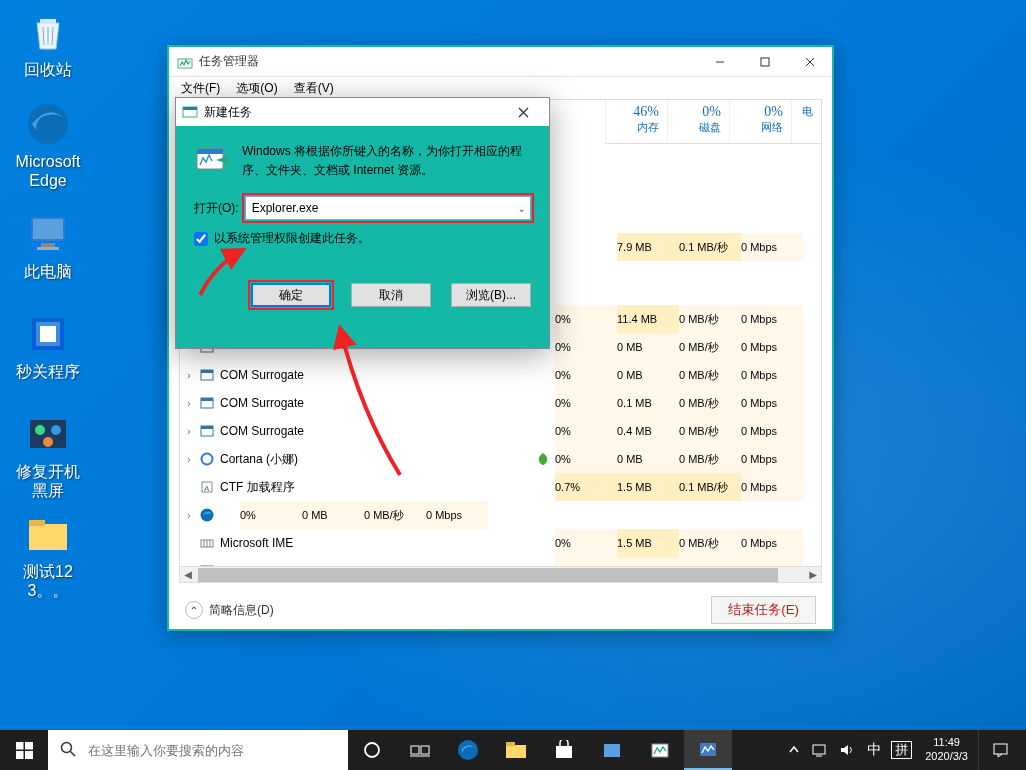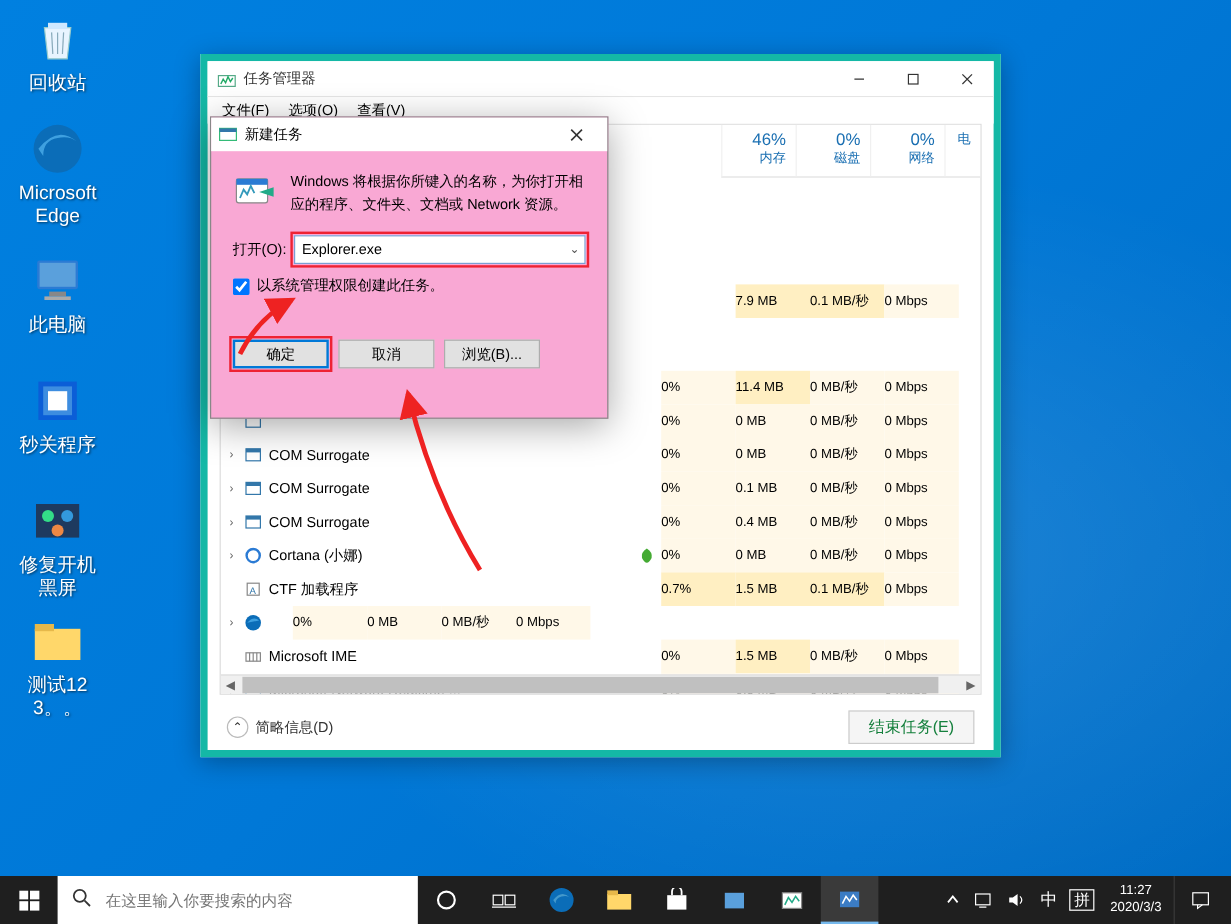--- a/index.html
+++ b/index.html
@@ -6,72 +6,72 @@
 body { font-family:"Microsoft YaHei","Segoe UI",sans-serif; font-size:12px; width:1026px; height:770px; overflow:hidden; background:#0078d7; position:relative; color:#000; }
 .desktop { position:absolute; inset:0; background:linear-gradient(135deg,#0080e0 0%,#0078d7 50%,#006cc4 100%); }
 .desktop::after{content:'';position:absolute;inset:0;background:radial-gradient(ellipse at 70% 60%,rgba(255,255,255,0.12),transparent 50%);}
 
 
 .di { position:absolute; left:10px; width:76px; text-align:center; color:#fff; cursor:default; }
 .di .ic { width:48px; height:48px; margin:0 auto 4px; display:flex; align-items:center; justify-content:center; font-size:38px; }
 .di .lbl { font-size:16px; text-shadow:1px 1px 2px rgba(0,0,0,0.6); line-height:1.2; word-break:break-all; }
 
 
-.tmwin { position:absolute; left:167px; top:45px; width:667px; height:586px; background:#fff; border:6px solid #14b8a6; box-shadow:0 4px 20px rgba(0,0,0,0.3); display:flex; flex-direction:column; }
+.tmwin { position:absolute; left:167px; top:45px; width:667px; height:586px; background:#fff; border:2px solid #14b8a6; box-shadow:0 4px 20px rgba(0,0,0,0.3); display:flex; flex-direction:column; }
 .titlebar { height:30px; display:flex; align-items:center; padding:0 0 0 8px; background:#fff; border-bottom:1px solid #e5e5e5; }
 .titlebar .appic{width:16px;height:16px;margin-right:6px;}
 .titlebar .ttl{flex:1;font-size:12px;color:#333;}
 .wctl{display:flex;}
 .wbtn{width:45px;height:30px;display:flex;align-items:center;justify-content:center;color:#555;}
 .menubar{height:22px;display:flex;align-items:center;padding:0 6px;gap:4px;background:#fff;font-size:12px;}
 .menubar span{padding:2px 6px;}
 .tm-body{flex:1;display:flex;flex-direction:column;padding:0 10px;overflow:hidden;}
 .table-wrap{flex:1;border:1px solid #ddd;overflow:hidden;position:relative;}
 .thead{position:absolute;top:0;right:0;display:flex;height:44px;border-bottom:1px solid #e0e0e0;background:#fff;}
 .th{width:62px;text-align:right;padding:4px 8px 0 0;border-left:1px solid #f0f0f0;}
-.th .v{font-size:14px;color:#1a6fb2;}
+.th .v{font-size:14px;color:#1a6fb2;font-family:Liberation Serif, serif;}
 .th .n{font-size:11px;color:#1a6fb2;}
 .th.last{width:30px;}
 .rows{position:absolute;top:300px;left:0;right:0;}
 .row{display:flex;align-items:center;height:28px;}
 .row .exp{width:18px;text-align:center;color:#666;font-size:10px;}
 .row .ric{width:18px;height:16px;display:flex;align-items:center;justify-content:center;}
 .row .name{flex:1;padding-left:4px;font-size:12px;white-space:nowrap;overflow:hidden;text-overflow:ellipsis;}
 .row .status{width:24px;display:flex;align-items:center;justify-content:center;}
 .cells{display:flex;}
 .cell{width:62px;padding-right:8px;font-size:11px;height:28px;line-height:28px;}
 .cell.last{width:18px;}
 .heat0{background:#fff8e8;}
 .heat1{background:#ffefc2;}
 .scrollbar{position:absolute;bottom:0;left:0;right:0;height:16px;background:#f0f0f0;border-top:1px solid #ddd;display:flex;align-items:center;}
 .scrollbar .thumb{height:14px;background:#c0c0c0;margin-left:2px;width:580px;}
 .scrollbar .arr{width:16px;text-align:center;color:#666;font-size:10px;}
 .footer{height:38px;display:flex;align-items:center;padding:0 6px;margin-top:8px;}
 .footer .toggle{display:flex;align-items:center;gap:6px;color:#333;}
 .footer .spacer{flex:1;}
-.endbtn{padding:4px 16px;border:1px solid #ccc;background:#f5f5f5;color:#15803d;}
-
-
-.dlg{position:absolute;left:175px;top:97px;width:332px;height:252px;background:#f9a8d4;border:1px solid #888;box-shadow:0 6px 30px rgba(0,0,0,0.35);}
+.endbtn{padding:4px 16px;border:1px solid #ccc;background:#f5f5f5;color:#b91c1c;}
+
+
+.dlg{position:absolute;left:175px;top:97px;width:375px;height:252px;background:#14b8a6;border:1px solid #888;box-shadow:0 6px 30px rgba(0,0,0,0.35);}
 .dlgbar{height:28px;display:flex;align-items:center;padding:0 6px;background:#fff;}
 .dlgbar .dic{width:16px;height:16px;margin-right:6px;}
 .dlgbar .ttl{flex:1;font-size:12px;}
 .dlgbar .x{width:40px;height:28px;display:flex;align-items:center;justify-content:center;font-size:14px;}
 .dlgbody{padding:16px 18px 10px;}
 .drow1{display:flex;gap:12px;margin-bottom:16px;}
 .drow1 .bigic{width:36px;height:36px;flex-shrink:0;}
 .desc{font-size:12px;line-height:1.6;}
 .drow2{display:flex;align-items:center;gap:6px;margin-bottom:10px;}
 .drow2 label{font-size:12px;white-space:nowrap;}
 .combo{flex:1;height:24px;border:1px solid #7a9fd4;background:#fff;display:flex;align-items:center;padding:0 6px;position:relative;outline:2px solid #e23;outline-offset:1px;}
 .combo input{border:none;outline:none;width:100%;font-size:12px;font-family:inherit;}
 .combo .dd{position:absolute;right:4px;font-size:10px;color:#555;}
 .drow3{display:flex;align-items:center;gap:6px;margin-bottom:26px;}
 .drow3 input{width:14px;height:14px;}
-.dbtns{display:flex;justify-content:flex-start;gap:8px;padding:0 18px 14px;}
+.dbtns{display:flex;justify-content:flex-end;gap:20px;padding:0 18px 14px;}
 .dbtn{min-width:80px;height:24px;border:1px solid #adadad;background:#e1e1e1;font-size:12px;font-family:inherit;}
 .dbtn.primary{border:2px solid #0078d7;outline:2px solid #e23;outline-offset:1px;}
 
 
 .arrow{position:absolute;pointer-events:none;}
 .arrow svg{overflow:visible;}
 
 
 .taskbar{position:absolute;left:0;right:0;bottom:0;height:40px;background:#1f1f1f;display:flex;align-items:flex-start;color:#fff;}
 .start{width:48px;height:40px;display:flex;align-items:center;justify-content:center;}
@@ -433,21 +433,21 @@
       </div>
   </div>
   <div class="dlgbody">
     <div class="drow1">
       <svg class="bigic" viewBox="0 0 36 36">
           <rect x="3" y="7" width="26" height="20" rx="2" fill="#fff" stroke="#888"></rect>
           <rect x="3" y="7" width="26" height="5" fill="#2b7bd4"></rect>
           <path d="M22 18 L34 14 L34 22 Z" fill="#2a8"></path>
           <polyline points="6,23 9,16 12,20 15,13 18,19" fill="none" stroke="#39b" stroke-width="1.5"></polyline>
         </svg>
-      <div class="desc">Windows 将根据你所键入的名称，为你打开相应的程序、文件夹、文档或 Network 资源。</div>
+      <div class="desc">Windows 将根据你所键入的名称，为你打开相应的程序、文件夹、文档或 Internet 资源。</div>
     </div>
     <div class="drow2">
       <label>打开(O):</label>
       <div class="combo">
         <input type="text" value="Explorer.exe" style="">
         <span class="dd">⌄</span>
       </div>
     </div>
     <div class="drow3">
       <input type="checkbox" checked="" style="">
@@ -562,21 +562,21 @@
       </div>
     <div class="ti">
         <svg width="16" height="14">
           <path d="M2 5 H5 L9 2 V12 L5 9 H2 Z" fill="#fff"></path>
           <path d="M11 4 Q14 7 11 10" fill="none" stroke="#fff"></path>
         </svg>
       </div>
     <div class="ti" style="font-size:14px;">中</div>
     <div class="ti" style="font-size:13px;border:1px solid #fff;padding:0 3px;height:18px;line-height:16px;margin:0 3px;">拼</div>
     <div class="clock">
-      <div>11:27</div>
+      <div>11:49</div>
       <div>2020/3/3</div>
     </div>
     <div class="notif">
         <svg width="17" height="17">
           <rect x="2" y="2" width="13" height="10" fill="none" stroke="#fff"></rect>
           <path d="M6 12 L6 15 L10 12" fill="none" stroke="#fff"></path>
         </svg>
       </div>
   </div>
 </div>

